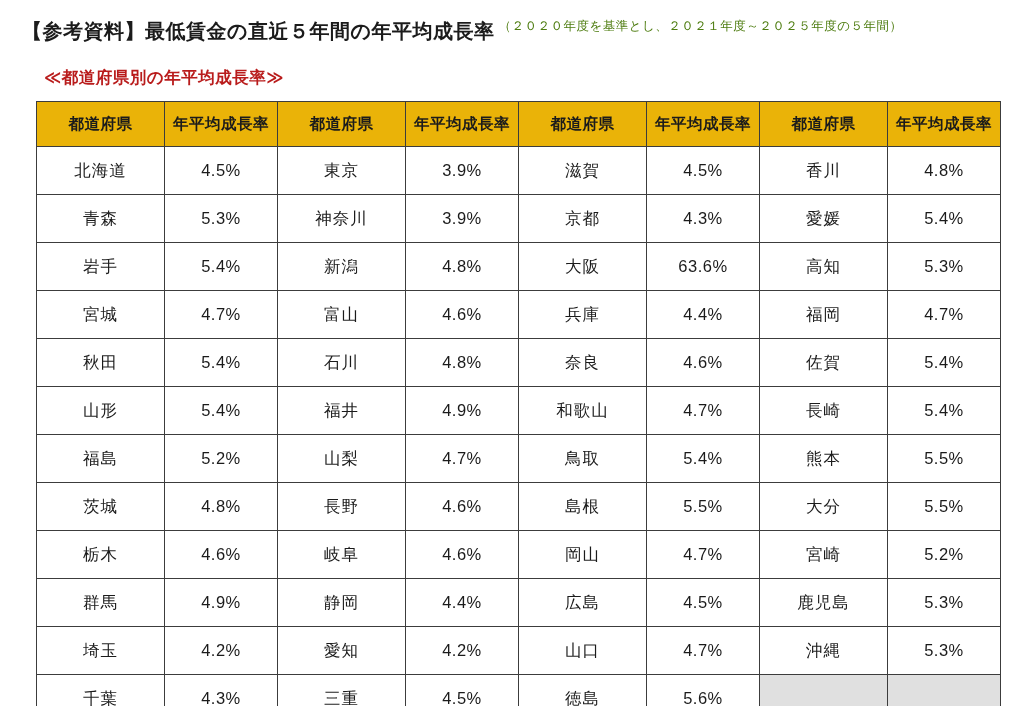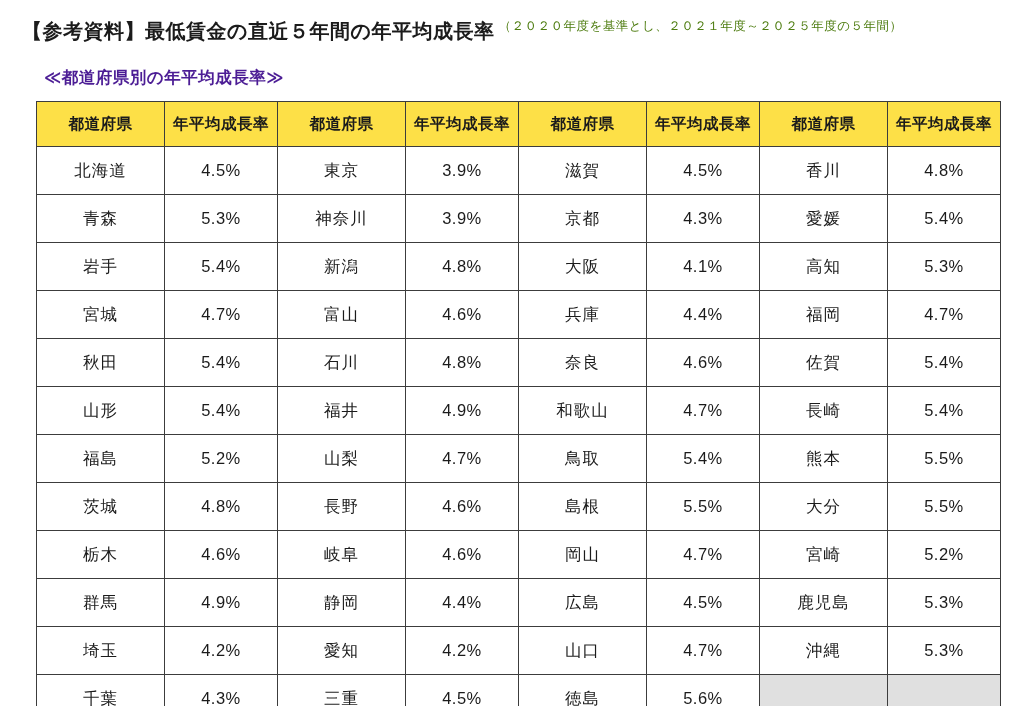--- a/index.html
+++ b/index.html
@@ -36,21 +36,21 @@
   .title-sub {
     font-size: 12.5px;
     color: #4d7c0f;
     margin-left: 4px;
     letter-spacing: 0.5px;
   }
   .subtitle {
     margin: 22px 0 12px 26px;
     font-size: 16.5px;
     font-weight: bold;
-    color: #4c1d95;
+    color: #b91c1c;
     letter-spacing: 0.5px;
   }
   .table-wrap {
     margin-left: 18px;
     margin-right: 18px;
   }
   table.pref-table {
     border-collapse: collapse;
     width: 964px;
     table-layout: fixed;
@@ -59,21 +59,21 @@
   table.pref-table td {
     border: 1px solid #3c3c3c;
     height: 47px;
     text-align: center;
     vertical-align: middle;
     font-size: 16.5px;
     color: #1b1b1b;
     padding: 0;
   }
   table.pref-table th {
-    background: #fde047;
+    background: #eab308;
     font-weight: bold;
     font-size: 15.5px;
     height: 44px;
     letter-spacing: 0.5px;
   }
   table.pref-table td.name {
     letter-spacing: 1px;
   }
   table.pref-table td.rate {
     letter-spacing: 0.5px;
@@ -148,21 +148,21 @@
             <td class="rate">4.3%</td>
             <td class="name">愛媛</td>
             <td class="rate">5.4%</td>
           </tr>
           <tr>
             <td class="name">岩手</td>
             <td class="rate">5.4%</td>
             <td class="name">新潟</td>
             <td class="rate">4.8%</td>
             <td class="name">大阪</td>
-            <td class="rate">4.1%</td>
+            <td class="rate">63.6%</td>
             <td class="name">高知</td>
             <td class="rate">5.3%</td>
           </tr>
           <tr>
             <td class="name">宮城</td>
             <td class="rate">4.7%</td>
             <td class="name">富山</td>
             <td class="rate">4.6%</td>
             <td class="name">兵庫</td>
             <td class="rate">4.4%</td>

